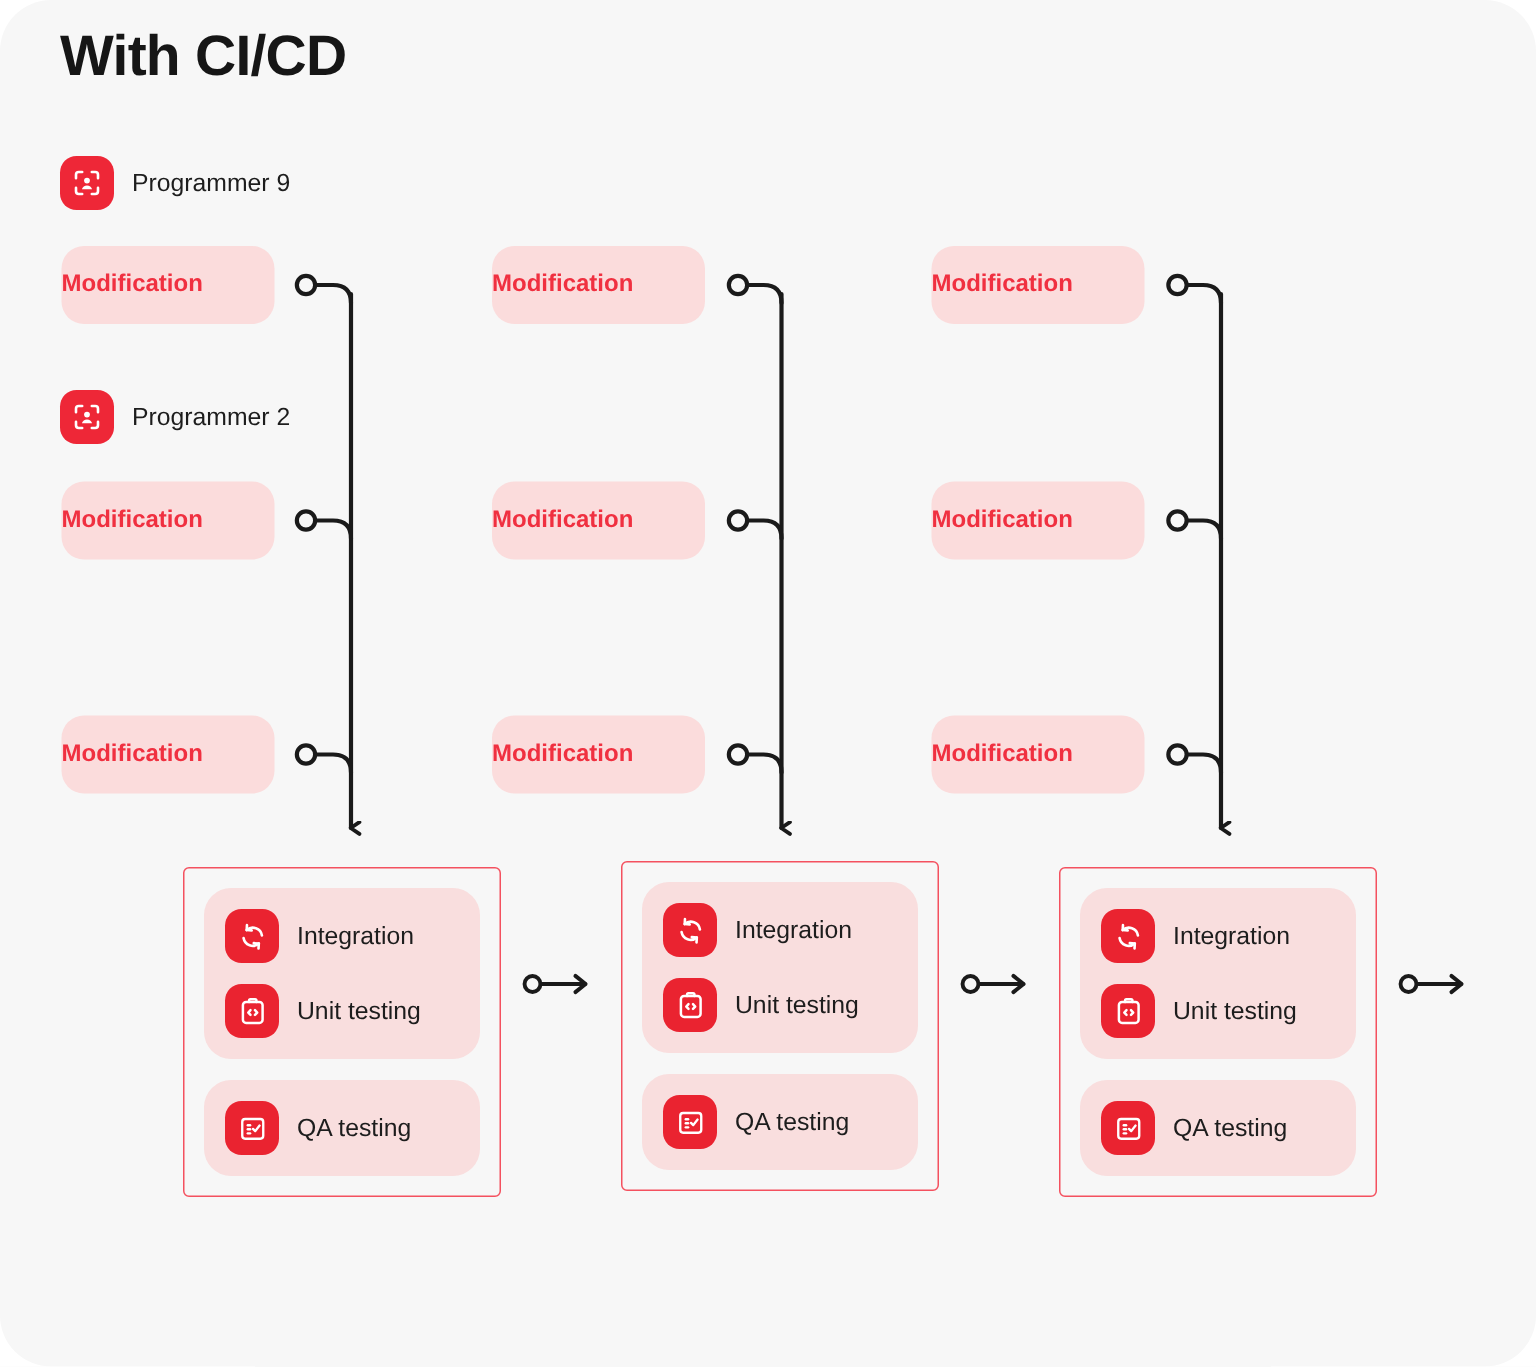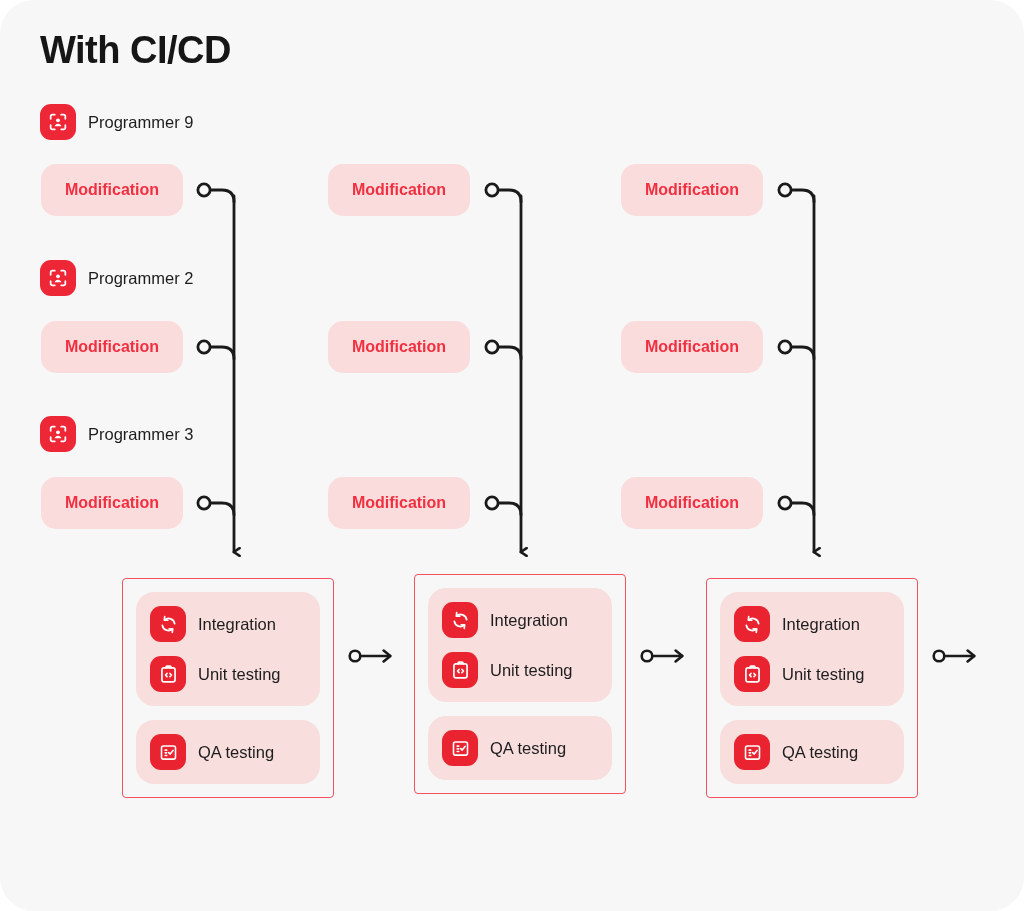--- a/index.html
+++ b/index.html
@@ -19,21 +19,21 @@
     width: 1024px;
     height: 911px;
     background: #f7f7f7;
     border-radius: 34px;
     overflow: hidden;
   }
   
   #title {
     position: absolute;
     left: 40px;
-    top: 28px;
+    top: 16px;
     font-size: 38px;
     font-weight: 800;
     letter-spacing: -0.5px;
     color: #161616;
     line-height: 1.2;
   }
   
   .programmer-row {
     position: absolute;
     display: flex;
@@ -57,21 +57,20 @@
   }
   
   .mod-pill {
     position: absolute;
     width: 142px;
     height: 52px;
     border-radius: 15px;
     background: #fbdcdc;
     display: flex;
     align-items: center;
-    justify-content: center;
   }
   .mod-pill span {
     font-size: 16px;
     font-weight: 700;
     color: #f03040;
     white-space: nowrap;
   }
   
   #connectors {
     position: absolute;
@@ -154,33 +153,20 @@
         <path d="M20 8.5V6a2 2 0 0 0-2-2h-2.5"></path>
         <path d="M4 15.5V18a2 2 0 0 0 2 2h2.5"></path>
         <path d="M20 15.5V18a2 2 0 0 1-2 2h-2.5"></path>
         <circle cx="12" cy="10.2" r="2.1" fill="#ffffff" stroke="none"></circle>
         <path d="M8.3 16.6c.5-1.8 1.9-2.8 3.7-2.8s3.2 1 3.7 2.8z" fill="#ffffff" stroke="none"></path>
       </svg>
     </span>
     <span class="prog-label">Programmer 2</span>
   </div>
 
-  <div class="programmer-row" style="left:40px; top:416px;">
-    <span class="prog-icon">
-      <svg width="22" height="22" viewBox="0 0 24 24" fill="none" stroke="#ffffff" stroke-width="1.9" stroke-linecap="round" stroke-linejoin="round">
-        <path d="M4 8.5V6a2 2 0 0 1 2-2h2.5"></path>
-        <path d="M20 8.5V6a2 2 0 0 0-2-2h-2.5"></path>
-        <path d="M4 15.5V18a2 2 0 0 0 2 2h2.5"></path>
-        <path d="M20 15.5V18a2 2 0 0 1-2 2h-2.5"></path>
-        <circle cx="12" cy="10.2" r="2.1" fill="#ffffff" stroke="none"></circle>
-        <path d="M8.3 16.6c.5-1.8 1.9-2.8 3.7-2.8s3.2 1 3.7 2.8z" fill="#ffffff" stroke="none"></path>
-      </svg>
-    </span>
-    <span class="prog-label">Programmer 3</span>
-  </div>
 
   <div class="mod-pill" style="left:41px; top:164px;">
     <span>Modification</span>
   </div>
   <div class="mod-pill" style="left:328px; top:164px;">
     <span>Modification</span>
   </div>
   <div class="mod-pill" style="left:621px; top:164px;">
     <span>Modification</span>
   </div>

